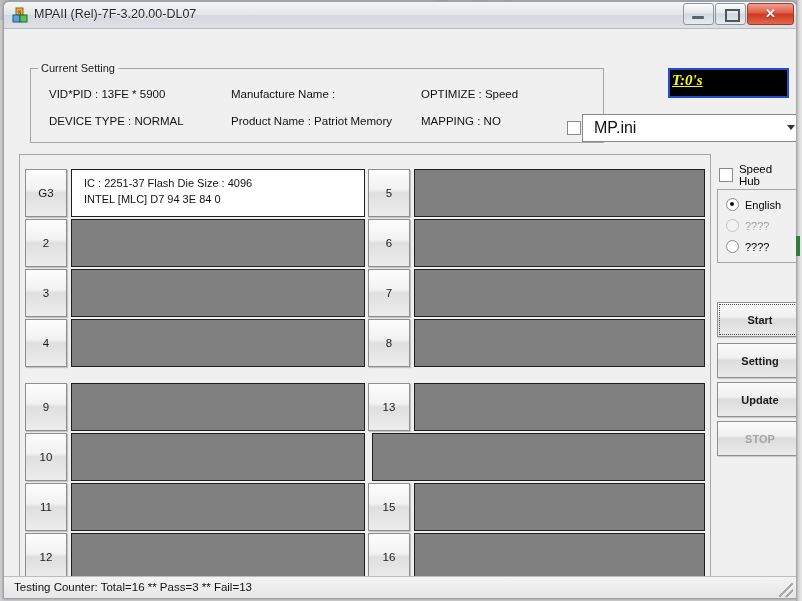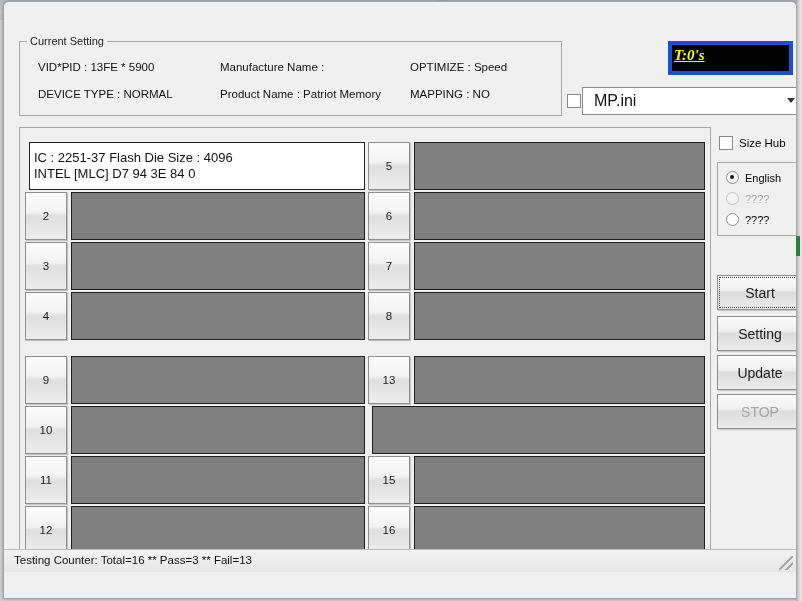--- a/index.html
+++ b/index.html
@@ -134,37 +134,37 @@
   .groupbox > .gb-title {
     position: absolute;
     top: -7px;
     left: 7px;
     background: #f0f0f0;
     padding: 0 3px;
     font-size: 11px;
     color: #1a1a1a;
   }
   #current-setting {
-    left: 15px; top: 39px;
-    width: 541px; height: 73px;
+    left: 26px; top: 39px;
+    width: 541px; height: 73px; padding-left: 31px;
   }
   .cs-cell {
     position: absolute;
     font-size: 11.5px;
     white-space: nowrap;
     color: #111;
   }
 
   
   .tbadge-wrap {
     position: absolute;
     left: 664px; top: 39px;
     width: 117px; height: 26px;
     background: #000;
-    border: 4px solid #1d4ed8;
+    border: 2px solid #1d4ed8;
   }
   .tbadge {
     position: absolute;
     left: 2px; top: 2px;
     color: #ffff00;
     font-size: 15px;
     font-weight: bold;
     font-style: italic;
     text-decoration: underline;
     font-family: "Liberation Serif", serif;
@@ -229,22 +229,22 @@
     border: 1px solid #1f1f1f;
     background: #808080;
     position: relative;
     overflow: hidden;
   }
   .slot-area.active {
     background: #ffffff;
   }
   .slot-line {
     position: absolute;
-    left: 4px;
-    font-size: 13px;
+    left: 12px;
+    font-size: 11px;
     color: #111;
     white-space: nowrap;
   }
   .slot-line.l1 { top: 7px; }
   .slot-line.l2 { top: 23px; }
 
   
   .lock-row {
     position: absolute;
     left: 715px; top: 134px;
@@ -291,26 +291,27 @@
   .radio-row.disabled { color: #a4a4a4; }
   .radio-row.disabled .radio { border-color: #c2c2c2; background: #f3f3f3; }
 
   .side-btn {
     position: absolute;
     left: 713px;
     width: 84px;
     height: 33px;
     border: 1px solid #8e8e8e;
     background: linear-gradient(180deg,#fbfbfb 0%, #f0f0f0 42%, #dcdcdc 50%, #ebebeb 100%);
-    font-size: 14px;
+    font-size: 11px;
     color: #1a1a1a;
     display: flex;
     align-items: center;
     justify-content: center;
     box-shadow: 1px 1px 1px rgba(0,0,0,.15);
+    font-weight: bold;
   }
   .side-btn.focused {
     outline: 1px dotted #4a4a4a;
     outline-offset: -3px;
   }
   .side-btn.disabled { color: #a4a4a4; }
 
   
   .statusbar {
     position: absolute;
@@ -353,20 +354,41 @@
 <body>
 
 <div id="app">
 
   <div class="bg-strip"></div>
   <div class="bg-ghost-text">Products</div>
   <div class="bg-ghost-text2">Show</div>
 
   <div class="window">
 
+    <div class="titlebar">
+      <svg class="title-icon" viewBox="0 0 16 16">
+        <rect x="4" y="1" width="7" height="7" fill="#f4a93c" stroke="#8a6312"></rect>
+        <text x="7.5" y="6.8" font-size="5" text-anchor="middle" fill="#1d5c2a" font-family="DejaVu Sans">N</text>
+        <rect x="1" y="8" width="7" height="7" fill="#5aa3e0" stroke="#205680"></rect>
+        <rect x="8" y="8" width="7" height="7" fill="#5fbf5f" stroke="#1d6b1d"></rect>
+      </svg>
+      <div class="title-text">MPAII (Rel)-7F-3.20.00-DL07</div>
+
+      <div class="win-buttons">
+        <div class="win-btn">
+          <span class="glyph-min"></span>
+        </div>
+        <div class="win-btn">
+          <span class="glyph-max"></span>
+        </div>
+        <div class="win-btn close">
+          <span class="glyph-close">✕</span>
+        </div>
+      </div>
+    </div>
 
     <div class="client">
 
       <div class="groupbox" id="current-setting">
         <div class="gb-title">Current Setting</div>
         <div class="cs-cell" style="left:18px;  top:19px;">VID*PID : 13FE * 5900</div>
         <div class="cs-cell" style="left:200px; top:19px;">Manufacture Name :</div>
         <div class="cs-cell" style="left:390px; top:19px;">OPTIMIZE : Speed</div>
         <div class="cs-cell" style="left:18px;  top:46px;">DEVICE TYPE : NORMAL</div>
         <div class="cs-cell" style="left:200px; top:46px;">Product Name : Patriot Memory</div>
@@ -378,20 +400,21 @@
       </div>
 
       <div class="ini-check"></div>
       <div class="ini-combo">
         <div class="ini-text">MP.ini</div>
         <div class="ini-arrow"></div>
       </div>
 
       <div id="grid-panel">
           <div class="slot" style="left: 5px; top: 14px; width: 340px; height: 48px;">
+            <div class="slot-btn">G3</div>
             <div class="slot-area active">
               <div class="slot-line l1">IC : 2251-37  Flash Die Size : 4096</div>
               <div class="slot-line l2">INTEL [MLC] D7 94 3E 84 0</div>
             </div>
           </div>
           <div class="slot" style="left: 348px; top: 14px; width: 337px; height: 48px;">
             <div class="slot-btn">5</div>
             <div class="slot-area"></div>
           </div>
           <div class="slot" style="left: 5px; top: 64px; width: 340px; height: 48px;">
@@ -446,21 +469,21 @@
             <div class="slot-area"></div>
           </div>
           <div class="slot" style="left: 348px; top: 378px; width: 337px; height: 48px;">
             <div class="slot-btn">16</div>
             <div class="slot-area"></div>
           </div>
         </div>
 
       <div class="lock-row">
         <span class="cb"></span>
-        <span class="lock-label">Size Hub</span>
+        <span class="lock-label">Speed Hub</span>
       </div>
 
       <div class="lang-box">
         <div class="radio-row" style="top:8px;">
           <span class="radio checked"></span>
           <span>English</span>
         </div>
         <div class="radio-row disabled" style="top:29px;">
           <span class="radio"></span>
           <span>????</span>

